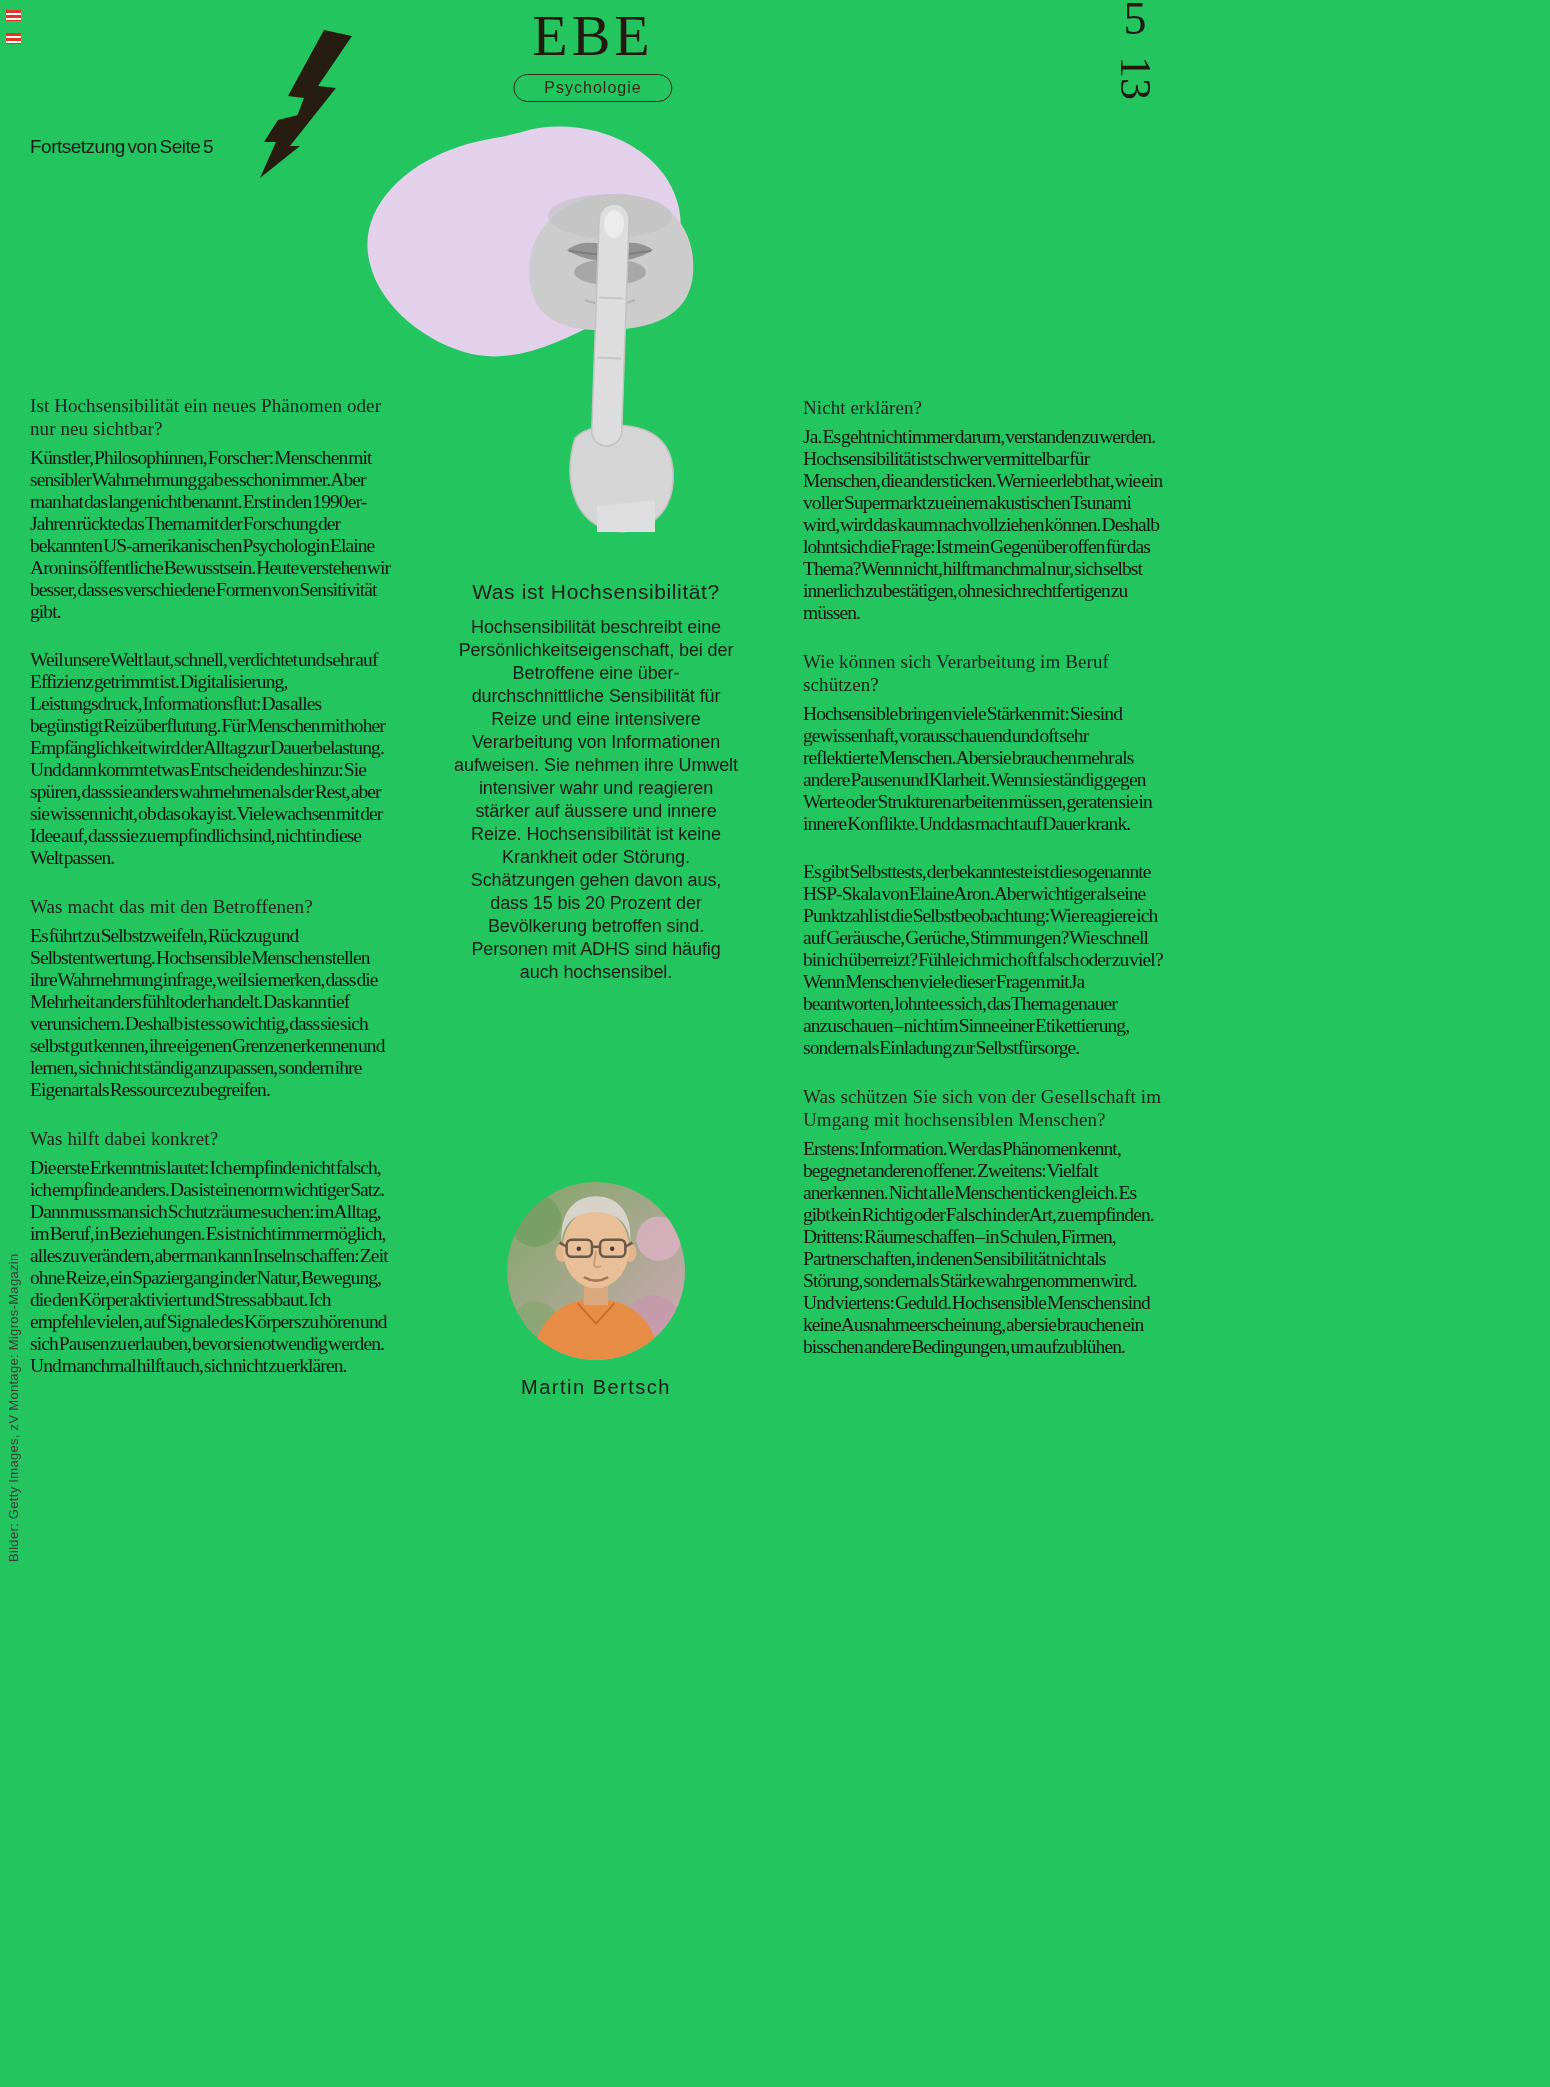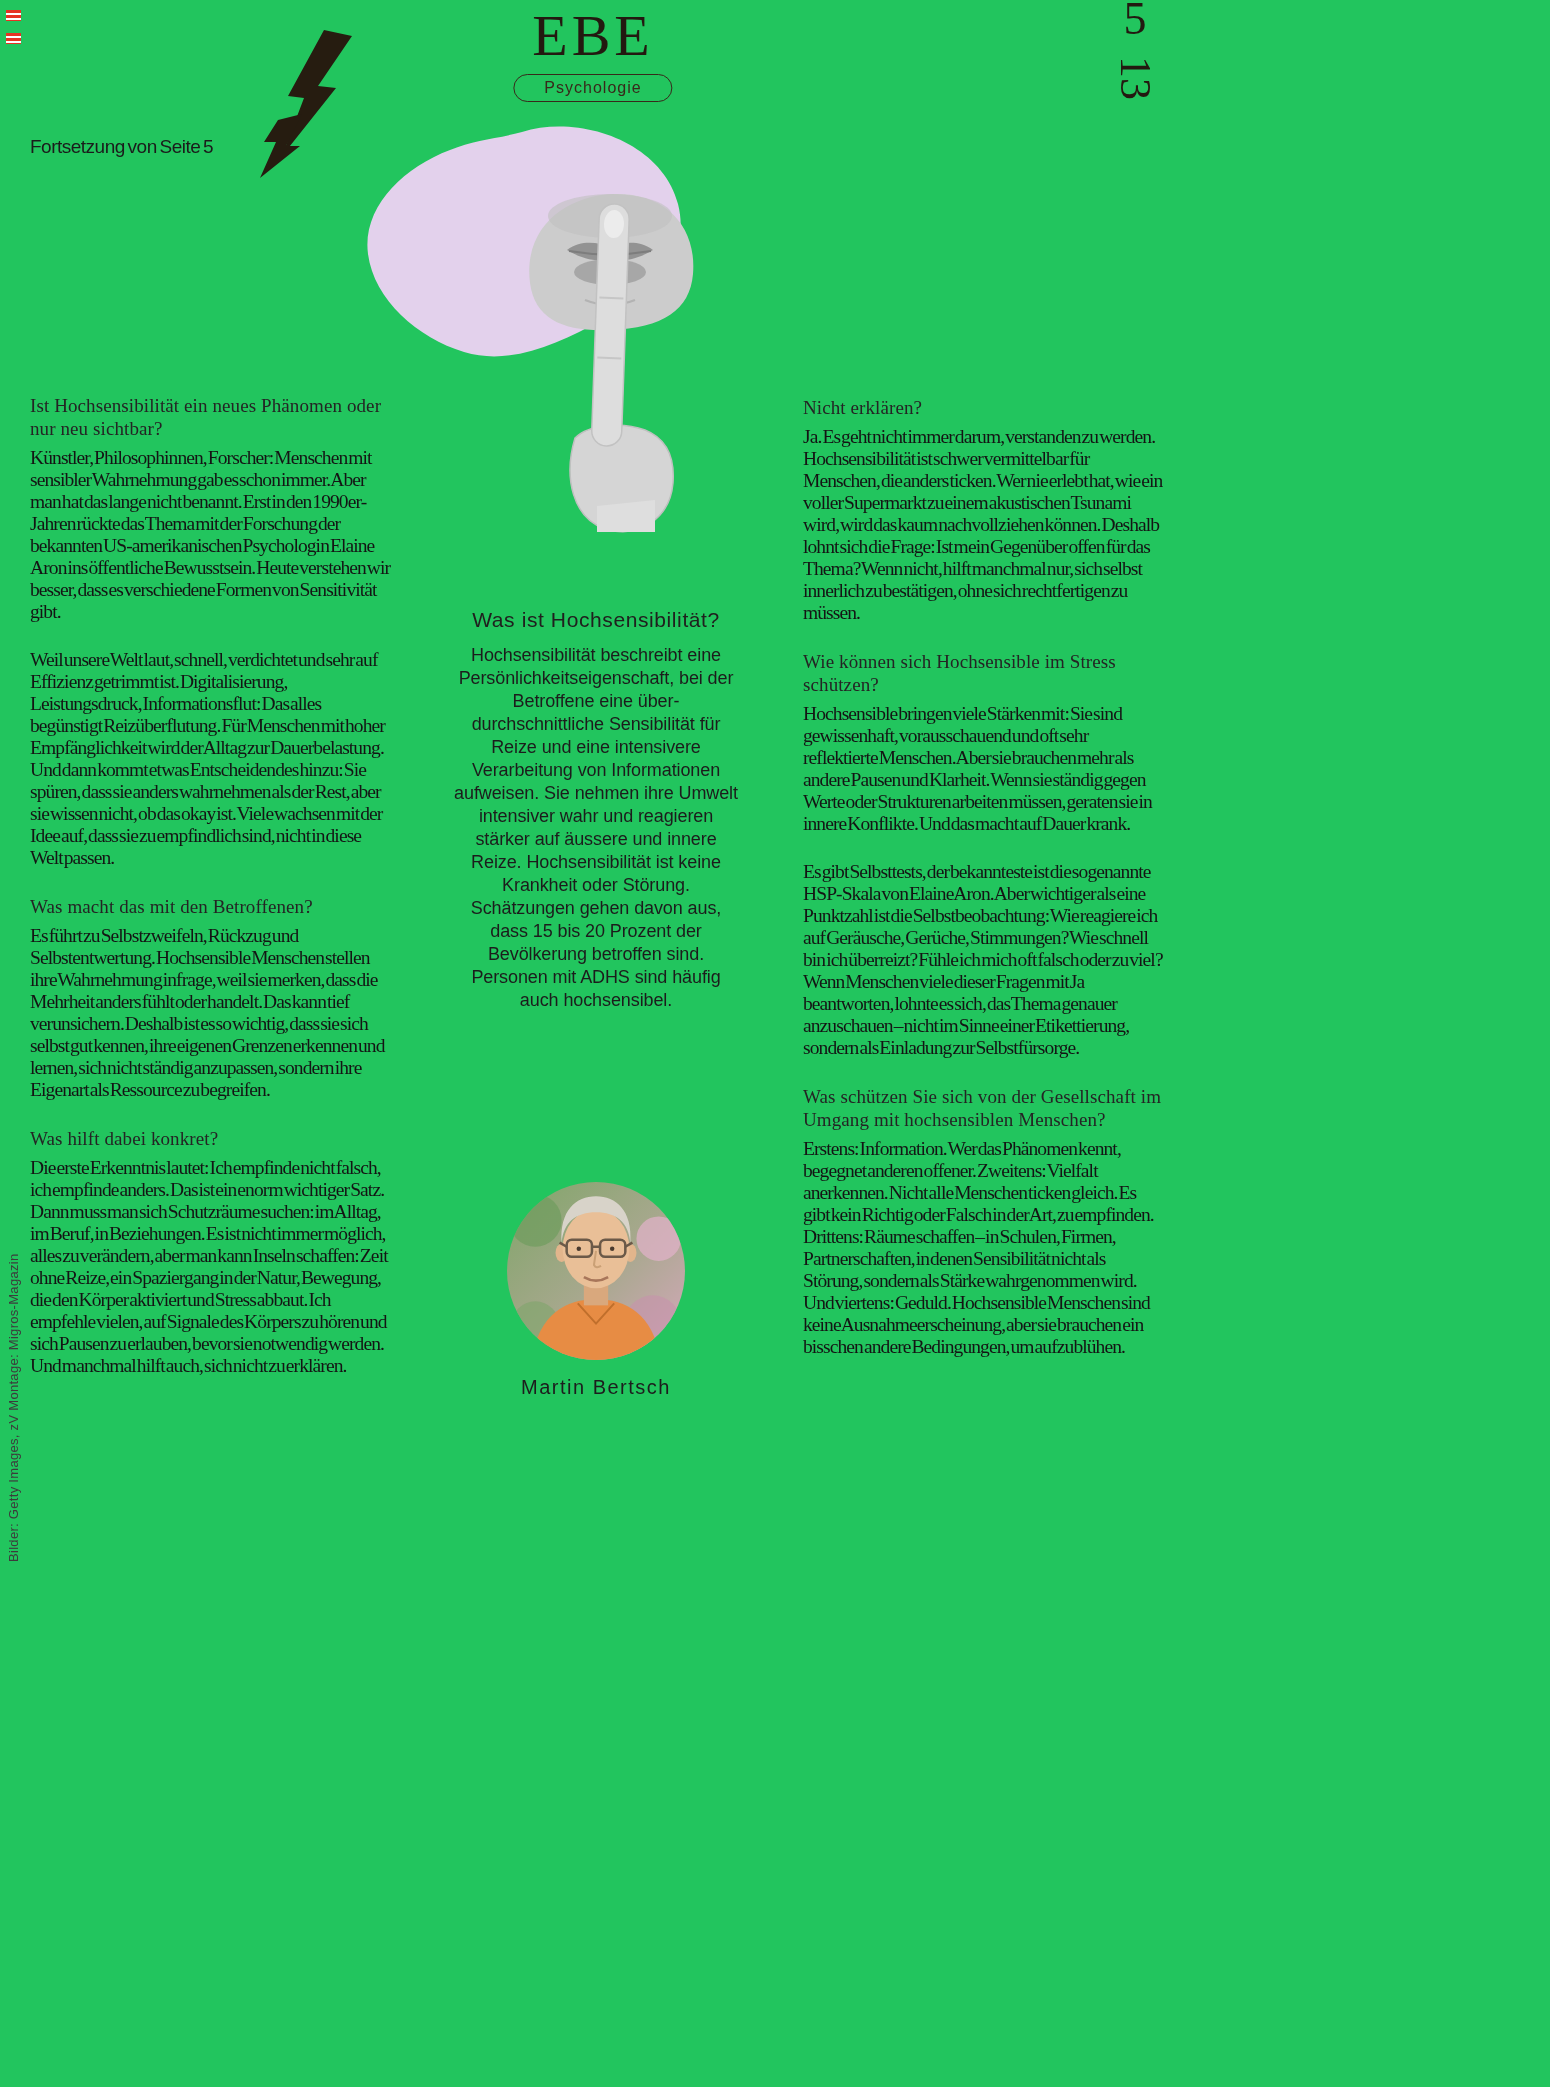--- a/index.html
+++ b/index.html
@@ -54,21 +54,21 @@
   }
   .answer{
     font-size:19.5px;line-height:22px;color:#141414;
     letter-spacing:-0.9px;word-spacing:-3px;
   }
   
   .infobox{
     position:absolute;left:452px;top:580px;width:288px;text-align:center;
   }
   .infobox-title{
-    font-size:21px;letter-spacing:0.6px;color:#20201e;margin-bottom:12px;margin-top:28px;
+    font-size:21px;letter-spacing:0.6px;color:#20201e;margin-bottom:12px;
   }
   .infobox-body{
     font-size:18px;line-height:23px;color:#1c1c1c;letter-spacing:-0.1px;
   }
   
   .profile{
     position:absolute;left:452px;top:1182px;width:288px;text-align:center;
   }
   .portrait-wrap{
     width:178px;height:178px;border-radius:50%;overflow:hidden;margin:0 auto 16px auto;
@@ -189,21 +189,21 @@
     </div>
     <div class="profile-name">Martin Bertsch</div>
   </div>
 
   <div class="col col-right">
     <div class="qa">
       <div class="question">Nicht erklären?</div>
       <div class="answer">Ja. Es geht nicht immer darum, verstanden zu werden. Hochsensibilität ist schwer vermittelbar für Menschen, die anders ticken. Wer nie erlebt hat, wie ein voller Supermarkt zu einem akustischen Tsunami wird, wird das kaum nachvollziehen können. Deshalb lohnt sich die Frage: Ist mein Gegenüber offen für das Thema? Wenn nicht, hilft manchmal nur, sich selbst innerlich zu bestätigen, ohne sich rechtfertigen zu müssen.</div>
     </div>
     <div class="qa">
-      <div class="question">Wie können sich Hochsensible im Stress schützen?</div>
+      <div class="question">Wie können sich Verarbeitung im Beruf schützen?</div>
       <div class="answer">Hochsensible bringen viele Stärken mit: Sie sind gewissenhaft, vorausschauend und oft sehr reflektierte Menschen. Aber sie brauchen mehr als andere Pausen und Klarheit. Wenn sie ständig gegen Werte oder Strukturen arbeiten müssen, geraten sie in innere Konflikte. Und das macht auf Dauer krank.</div>
     </div>
     <div class="qa">
       <div class="answer">Es gibt Selbsttests, der bekannteste ist die sogenannte HSP-Skala von Elaine Aron. Aber wichtiger als eine Punktzahl ist die Selbstbeobachtung: Wie reagiere ich auf Geräusche, Gerüche, Stimmungen? Wie schnell bin ich überreizt? Fühle ich mich oft falsch oder zu viel? Wenn Menschen viele dieser Fragen mit Ja beantworten, lohnte es sich, das Thema genauer anzuschauen – nicht im Sinne einer Etikettierung, sondern als Einladung zur Selbstfürsorge.</div>
     </div>
     <div class="qa">
       <div class="question">Was schützen Sie sich von der Gesellschaft im Umgang mit hochsensiblen Menschen?</div>
       <div class="answer">Erstens: Information. Wer das Phänomen kennt, begegnet anderen offener. Zweitens: Vielfalt anerkennen. Nicht alle Menschen ticken gleich. Es gibt kein Richtig oder Falsch in der Art, zu empfinden. Drittens: Räume schaffen – in Schulen, Firmen, Partnerschaften, in denen Sensibilität nicht als Störung, sondern als Stärke wahrgenommen wird. Und viertens: Geduld. Hochsensible Menschen sind keine Ausnahmeerscheinung, aber sie brauchen ein bisschen andere Bedingungen, um aufzublühen.</div>
     </div>
   </div>

